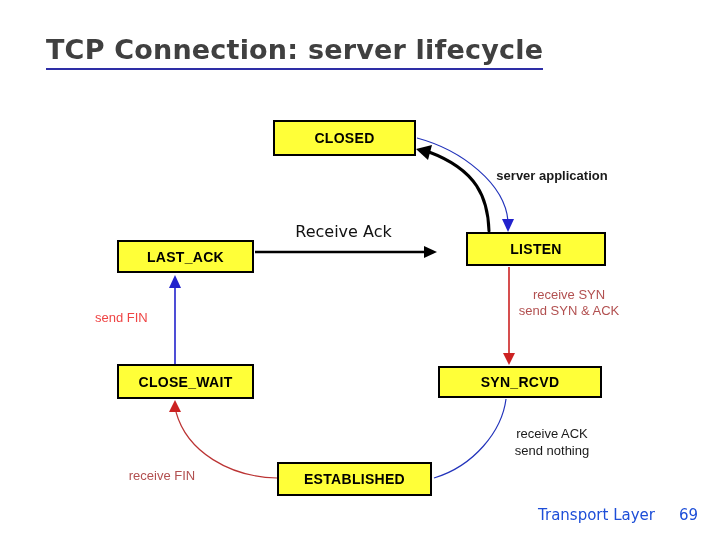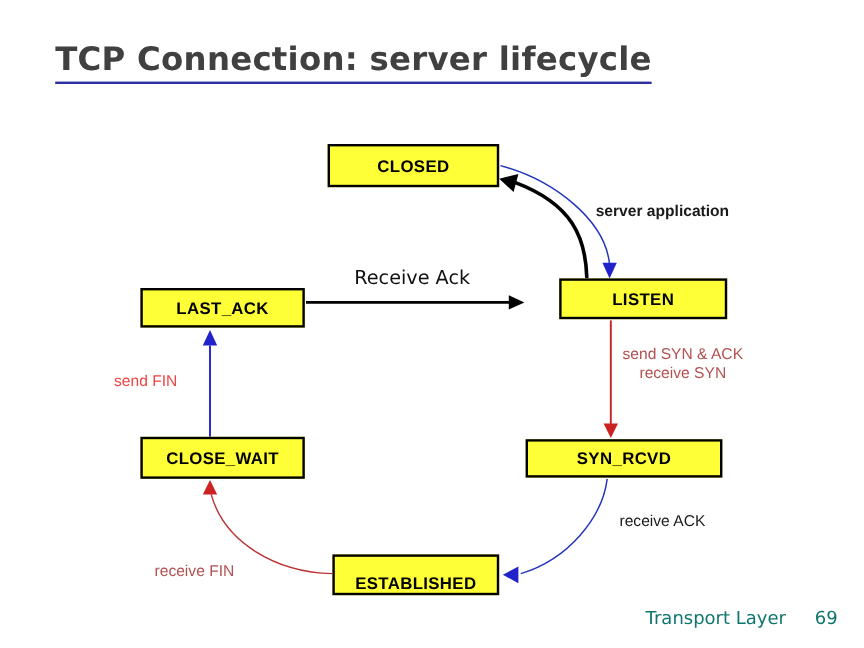--- a/index.html
+++ b/index.html
@@ -21,41 +21,41 @@
     position:absolute;box-sizing:border-box;
     background:#ffff38;border:2px solid #000;
     display:flex;align-items:center;justify-content:center;
     font-weight:bold;font-size:14px;color:#000;letter-spacing:0.3px;
   }
   .st-closed     {left:273px;top:120px;width:143px;height:36px;}
   .st-listen     {left:438px;top:232px;width:140px;height:34px;margin-left:28px;}
   .st-lastack    {left:117px;top:240px;width:137px;height:33px;align-items:center;}
   .st-closewait  {left:117px;top:364px;width:137px;height:35px;}
   .st-synrcvd    {left:438px;top:366px;width:164px;height:32px;}
-  .st-established{left:277px;top:462px;width:139px;height:34px;align-items:flex-end;}
+  .st-established{left:277px;top:462px;width:155px;height:34px;}
   .lbl{
     position:absolute;text-align:center;
     font-size:13px;line-height:17px;color:#1a1a1a;
   }
   .lbl-bold{font-weight:bold;}
   .lbl-red{color:#b25050;}
   .lbl-blue{color:#ef4444;}
   .lbl-create  {left:452px;top:124px;width:200px;margin-top:43px;}
   .lbl-recvack {left:286px;top:223px;width:115px;
                 font-family:"DejaVu Sans", sans-serif;font-size:16px;color:#111;}
   .lbl-recvsyn {left:503px;top:287px;width:132px;line-height:16px;}
   .lbl-recvack2{left:496px;top:425px;width:112px;}
   .lbl-recvfin {left:113px;top:467px;width:98px;}
   .lbl-sendfin {left:95px;top:309px;width:64px;text-align:left;}
   .arrow-layer{position:absolute;left:0;top:0;width:720px;height:540px;}
   .footer{
     position:absolute;left:538px;top:506px;width:160px;
     display:flex;justify-content:space-between;
     font-family:"DejaVu Sans", sans-serif;
-    font-size:15px;color:#0f766e;
+    font-size:15px;color:#1d4ed8;
   }
 </style>
 </head>
 <body>
 
 <div class="slide-title">TCP Connection: server lifecycle</div>
 
 <svg class="arrow-layer" width="720" height="540" viewBox="0 0 720 540" fill="none">
   <g>
     <path d="M 417 138 C 462 150, 505 184, 508 221" stroke="#2233bb" stroke-width="1.2"></path>
@@ -104,25 +104,26 @@
 </div>
 <div class="state st-lastack">
   <span>LAST_ACK</span>
 </div>
 
 <div class="lbl lbl-bold lbl-create">
   <div>server application</div>
 </div>
 <div class="lbl lbl-recvack">Receive Ack</div>
 <div class="lbl lbl-red lbl-recvsyn">
+  <div>receive SYN</div>
   <div>send SYN &amp; ACK</div>
-  <div>receive SYN</div>
 </div>
 <div class="lbl lbl-recvack2">
   <div>receive ACK</div>
+  <div>send nothing</div>
 </div>
 <div class="lbl lbl-red lbl-recvfin">
   <div>receive FIN</div>
 </div>
 <div class="lbl lbl-blue lbl-sendfin">send FIN</div>
 
 <div class="footer">
   <span>Transport Layer</span>
   <span>69</span>
 </div>

